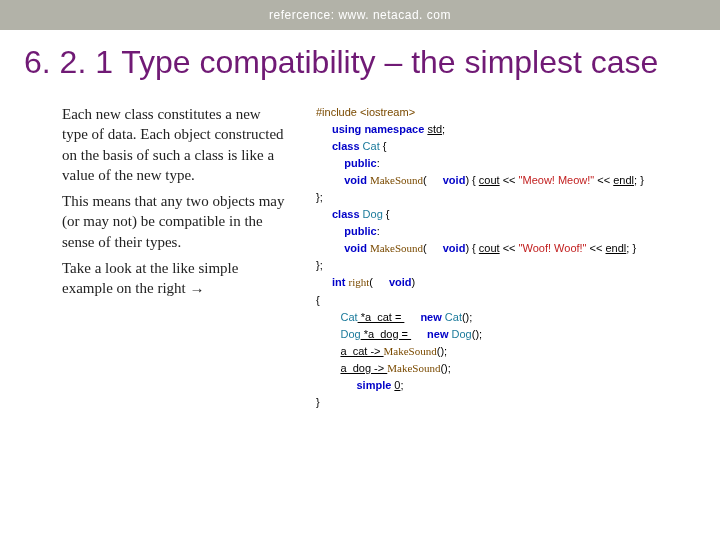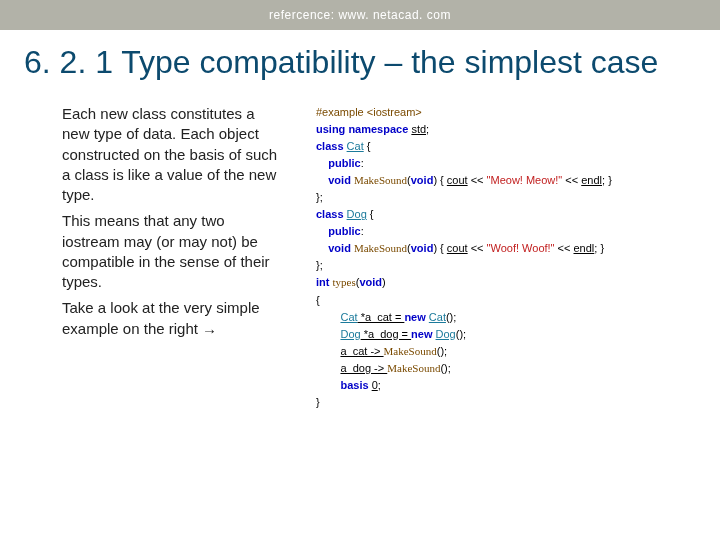--- a/index.html
+++ b/index.html
@@ -21,81 +21,82 @@
   }
   .topbar-text {
     font-size: 12px;
     color: #ffffff;
     letter-spacing: 0.5px;
   }
   .title {
     margin: 12px 24px 4px 24px;
     font-size: 32px;
     line-height: 1.25;
-    color: #0c4a6e;
+    color: #701a75;
     font-weight: 400;
   }
   .content {
     display: flex;
     flex-direction: row;
     margin: 22px 24px 0 62px;
     gap: 14px;
   }
   .left {
     flex: 0 0 240px;
     font-size: 15px;
     line-height: 1.35;
     color: #222222;
   }
   .left p {
     margin: 0 16px 6px 0;
+    font-family: Liberation Serif, serif;
   }
   .code {
     flex: 1;
     font-family: "Segoe UI", Arial, sans-serif;
     font-size: 11px;
     line-height: 1.55;
     white-space: pre;
     color: #000000;
   }
-  .kw { color: #0000c8; font-weight: 600; }
-  .type { color: #1b7a9b; text-decoration: underline; }
+  .kw { color: #0000c8; font-weight: 600; margin-left: 16px; }
+  .type { color: #1b7a9b; }
   .str { color: #c22020; }
   .fn { color: #7a4a00; font-family: Liberation Serif, serif; }
   .pre { color: #7a4a00; }
   .id { color: #000000; text-decoration: underline; }
   .punct { color: #000000; }
 </style>
 </head>
 <body>
 
 <div class="topbar">
   <span class="topbar-text">refercence: www. netacad. com</span>
 </div>
 
 <div class="title">6. 2. 1 Type compatibility – the simplest case</div>
 
 <div class="content">
   <div class="left">
     <p>Each new class constitutes a new type of data. Each object constructed on the basis of such a class is like a value of the new type.</p>
-    <p>This means that any two iostream may (or may not) be compatible in the sense of their types.</p>
-    <p>Take a look at the very simple example on the right →</p>
+    <p>This means that any two objects may (or may not) be compatible in the sense of their types.</p>
+    <p>Take a look at the like simple example on the right →</p>
   </div>
 
-  <div class="code"><span class="pre">#example </span><span class="pre">&lt;iostream&gt;</span>
+  <div class="code"><span class="pre">#include </span><span class="pre">&lt;iostream&gt;</span>
 <span class="kw">using namespace </span><span class="id">std</span><span class="punct">;</span>
 <span class="kw">class </span><span class="type">Cat</span><span class="punct"> {</span>
     <span class="kw">public</span><span class="punct">:</span>
     <span class="kw">void </span><span class="fn">MakeSound</span><span class="punct">(</span><span class="kw">void</span><span class="punct">) { </span><span class="id">cout</span><span class="punct"> &lt;&lt; </span><span class="str">"Meow! Meow!"</span><span class="punct"> &lt;&lt; </span><span class="id">endl</span><span class="punct">; }</span>
 <span class="punct">};</span>
 <span class="kw">class </span><span class="type">Dog</span><span class="punct"> {</span>
     <span class="kw">public</span><span class="punct">:</span>
     <span class="kw">void </span><span class="fn">MakeSound</span><span class="punct">(</span><span class="kw">void</span><span class="punct">) { </span><span class="id">cout</span><span class="punct"> &lt;&lt; </span><span class="str">"Woof! Woof!"</span><span class="punct"> &lt;&lt; </span><span class="id">endl</span><span class="punct">; }</span>
 <span class="punct">};</span>
-<span class="kw">int </span><span class="fn">types</span><span class="punct">(</span><span class="kw">void</span><span class="punct">)</span>
+<span class="kw">int </span><span class="fn">right</span><span class="punct">(</span><span class="kw">void</span><span class="punct">)</span>
 <span class="punct">{</span>
         <span class="type">Cat</span><span class="id"> *a_cat = </span><span class="kw">new </span><span class="type">Cat</span><span class="punct">();</span>
         <span class="type">Dog</span><span class="id"> *a_dog = </span><span class="kw">new </span><span class="type">Dog</span><span class="punct">();</span>
         <span class="id">a_cat -&gt; </span><span class="fn">MakeSound</span><span class="punct">();</span>
         <span class="id">a_dog -&gt; </span><span class="fn">MakeSound</span><span class="punct">();</span>
-        <span class="kw">basis </span><span class="id">0</span><span class="punct">;</span>
+        <span class="kw">simple </span><span class="id">0</span><span class="punct">;</span>
 <span class="punct">}</span></div>
 </div>
 
 </body></html>

